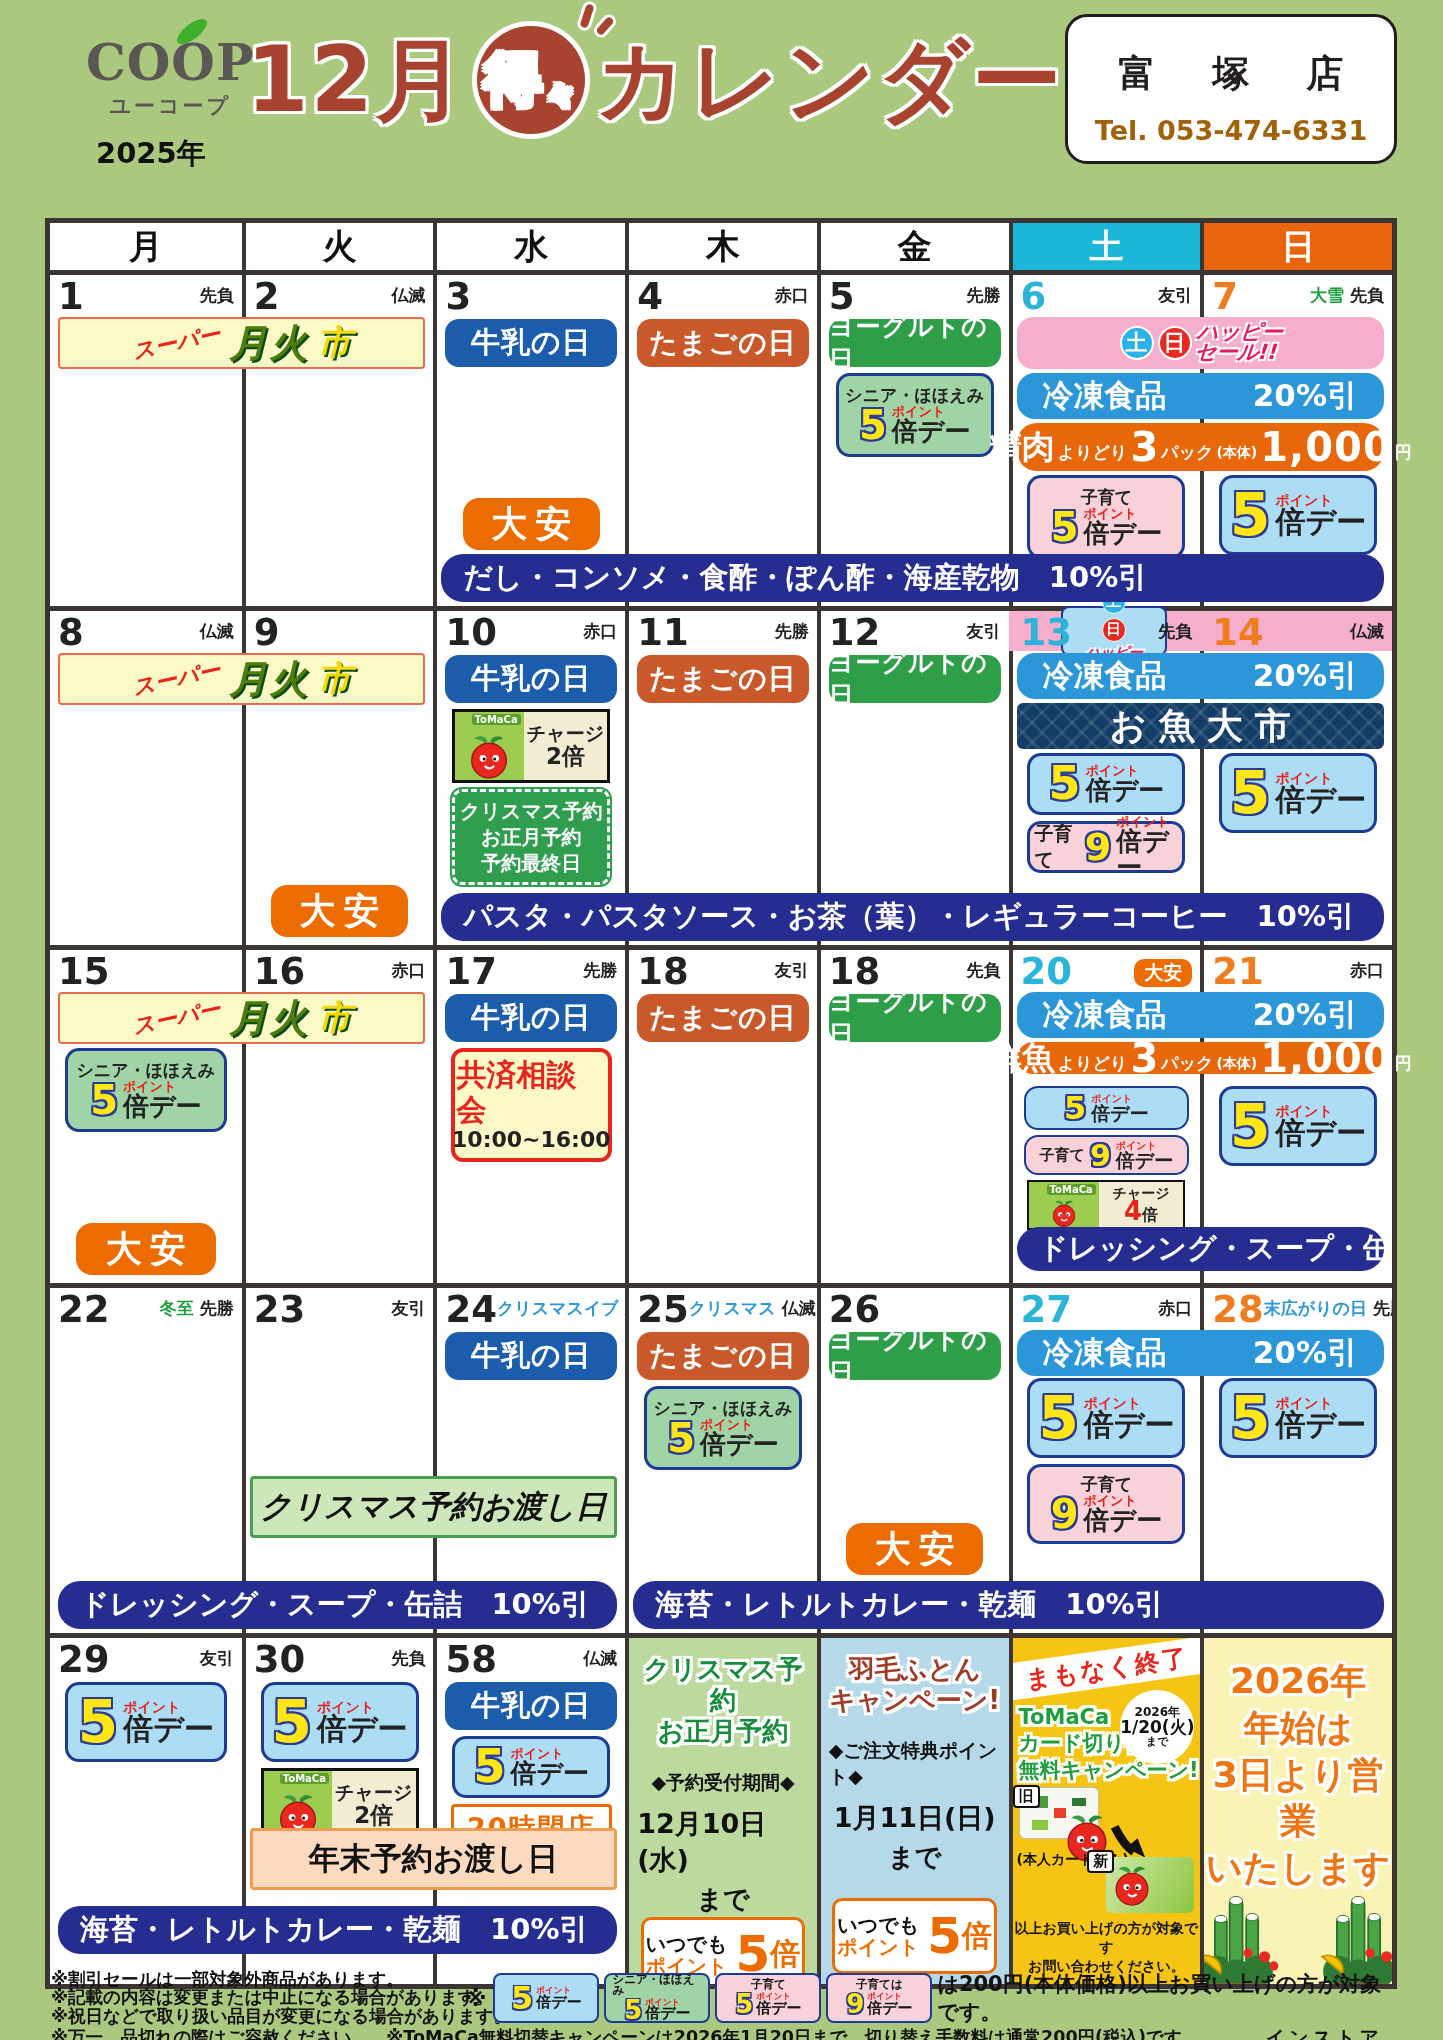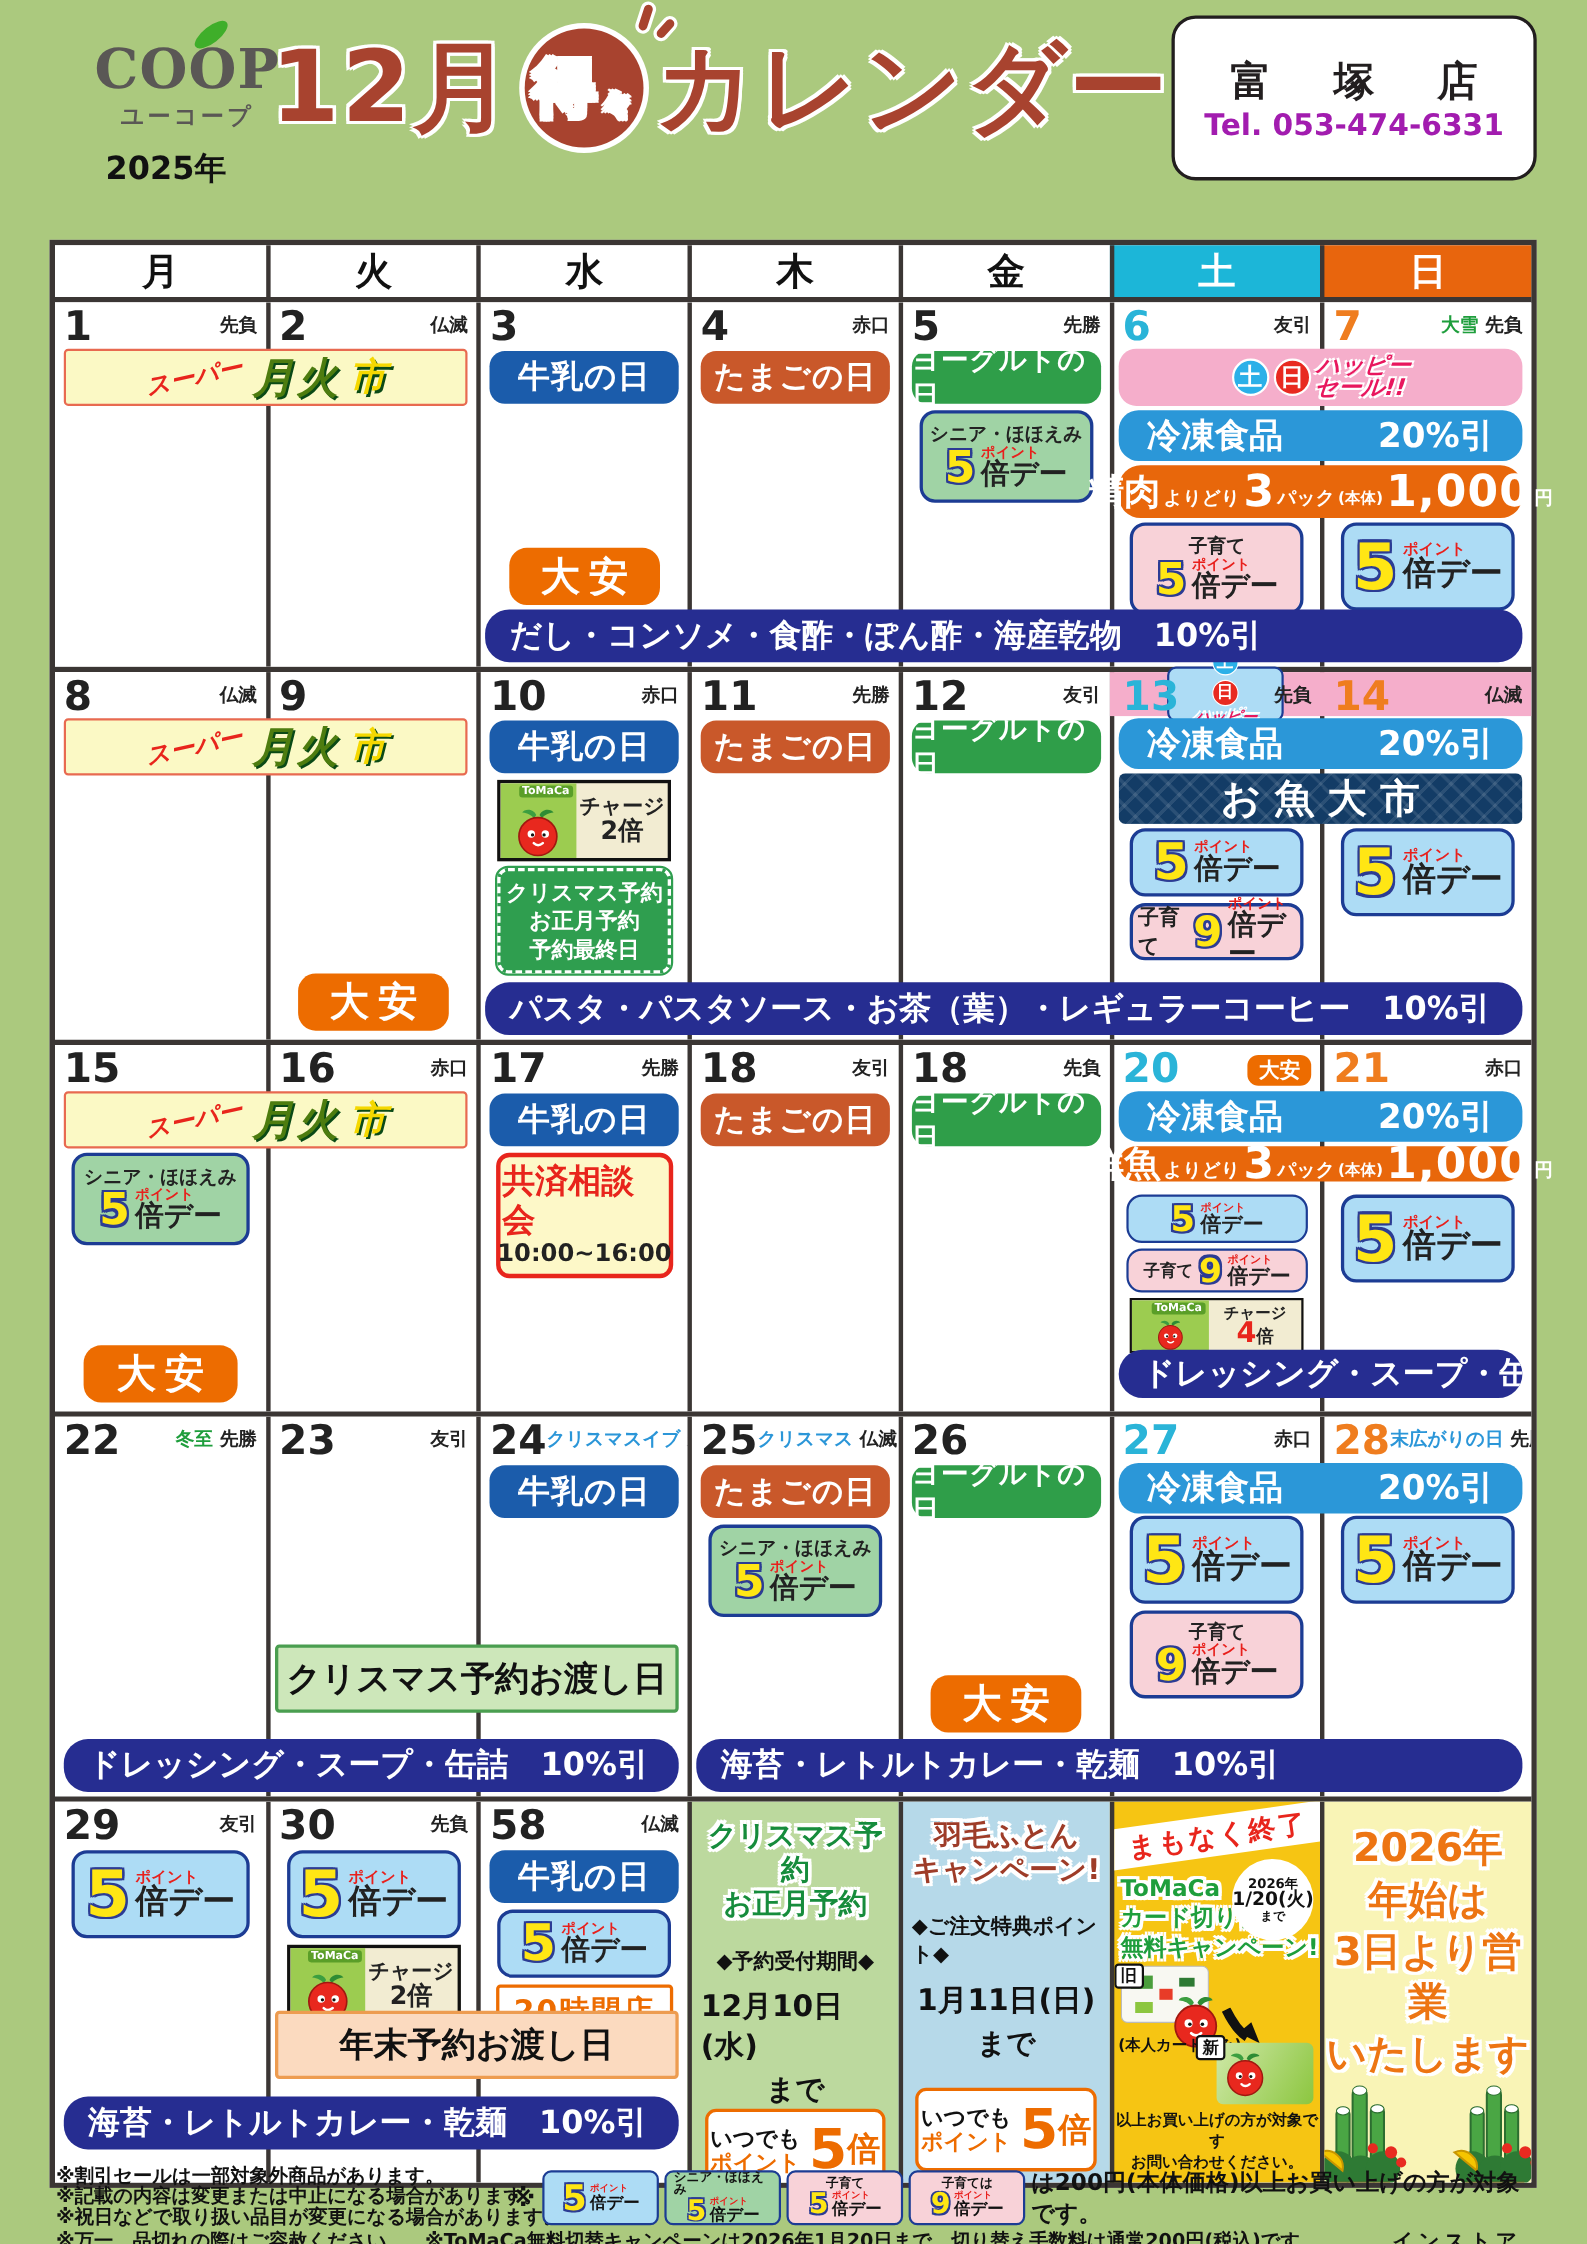--- a/index.html
+++ b/index.html
@@ -16,21 +16,21 @@
   .title { position:absolute; left:246px; top:26px; display:flex; align-items:center; color:#a8432f; font-weight:900; }
   .olw { text-shadow:-3px -3px 0 #fff,3px -3px 0 #fff,-3px 3px 0 #fff,3px 3px 0 #fff,-3px 0 0 #fff,3px 0 0 #fff,0 -3px 0 #fff,0 3px 0 #fff; }
   .title-big { font-size:90px; letter-spacing:2px; line-height:1; }
   .toku { width:108px; height:108px; border-radius:50%; background:#a8432f; color:#fff; display:flex; align-items:center; justify-content:center; margin:0 10px; box-shadow:0 0 0 5px #fff; position:relative; }
   .toku::before { content:""; position:absolute; right:-6px; top:-22px; width:8px; height:24px; background:#a8432f; border-radius:4px; transform:rotate(18deg); box-shadow:0 0 0 3px #fff; }
   .toku::after { content:""; position:absolute; right:-24px; top:-10px; width:8px; height:20px; background:#a8432f; border-radius:4px; transform:rotate(42deg); box-shadow:0 0 0 3px #fff; }
   .toku-a { font-size:58px; font-weight:900; }
   .toku-b { font-size:36px; font-weight:900; margin-top:30px; }
   .store { position:absolute; right:46px; top:14px; width:332px; height:150px; background:#fff; border:3px solid #221e1f; border-radius:22px; }
   .store-name { margin-top:32px; text-align:center; font-size:37px; font-weight:bold; letter-spacing:22px; text-indent:22px; color:#221e1f; }
-  .store-tel { text-align:center; font-size:27px; font-weight:bold; color:#a21caf; }
+  .store-tel { margin-top:16px; text-align:center; font-size:27px; font-weight:bold; color:#a16207; }
 
   
   .cal { position:absolute; left:45px; top:218px; width:1352px; border:5px solid #3b3634; background:#fff; }
   .wdrow { display:grid; grid-template-columns:repeat(7,1fr); height:52px; border-bottom:5px solid #3b3634; }
   .wd { display:flex; align-items:center; justify-content:center; font-size:34px; font-weight:bold; background:#fff; color:#111; border-left:4px solid #3b3634; }
   .wd:first-child { border-left:none; }
   .wd.sat { background:#1cb6d8; color:#fff; }
   .wd.sun { background:#e8650d; color:#fff; }
   .week { position:relative; display:grid; grid-template-columns:repeat(7,1fr); border-bottom:5px solid #3b3634; background:#fff; }
   .week:last-child { border-bottom:none; }
@@ -742,21 +742,21 @@
                 <span class="pbd">倍デー</span>
               </span>
             </div>
           </div>
         </div>
       </div>
       <div class="bn frozen" style="left: calc(71.4286% + 8px); width: calc(28.5714% - 16px); top: 42px; height: 46px;">
         <span>冷凍食品</span>
         <span>20%引</span>
       </div>
-      <div class="bn hog" style="left: calc(14.2857% + 8px); width: calc(28.5714% - 16px); top: 207px; height: 62px;">
+      <div class="bn hog" style="left: calc(14.2857% + 8px); width: calc(28.5714% - 16px); top: 188px; height: 62px; font-style: italic;">
         <span>クリスマス予約お渡し日</span>
       </div>
       <div class="bn deal" style="left: calc(0% + 8px); width: calc(42.8571% - 16px); bottom: 4px; height: 48px;">
         <span>ドレッシング・スープ・缶詰　10%引</span>
       </div>
       <div class="bn deal" style="left: calc(42.8571% + 8px); width: calc(57.1429% - 16px); bottom: 4px; height: 48px;">
         <span>海苔・レトルトカレー・乾麺　10%引</span>
       </div>
     </div>
     <div class="week" style="height: 346px;">

